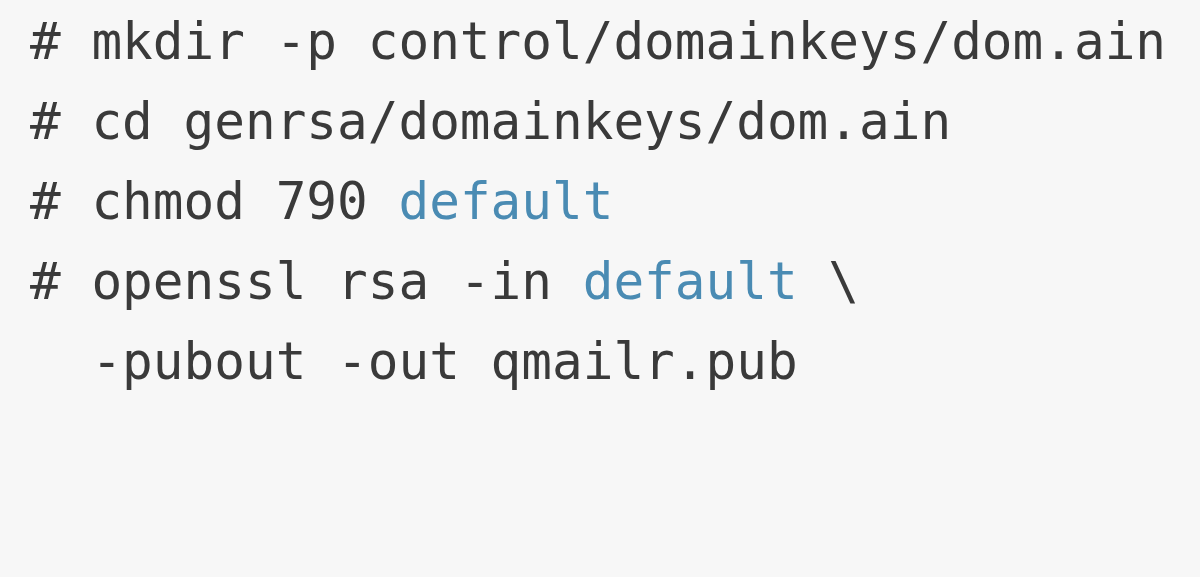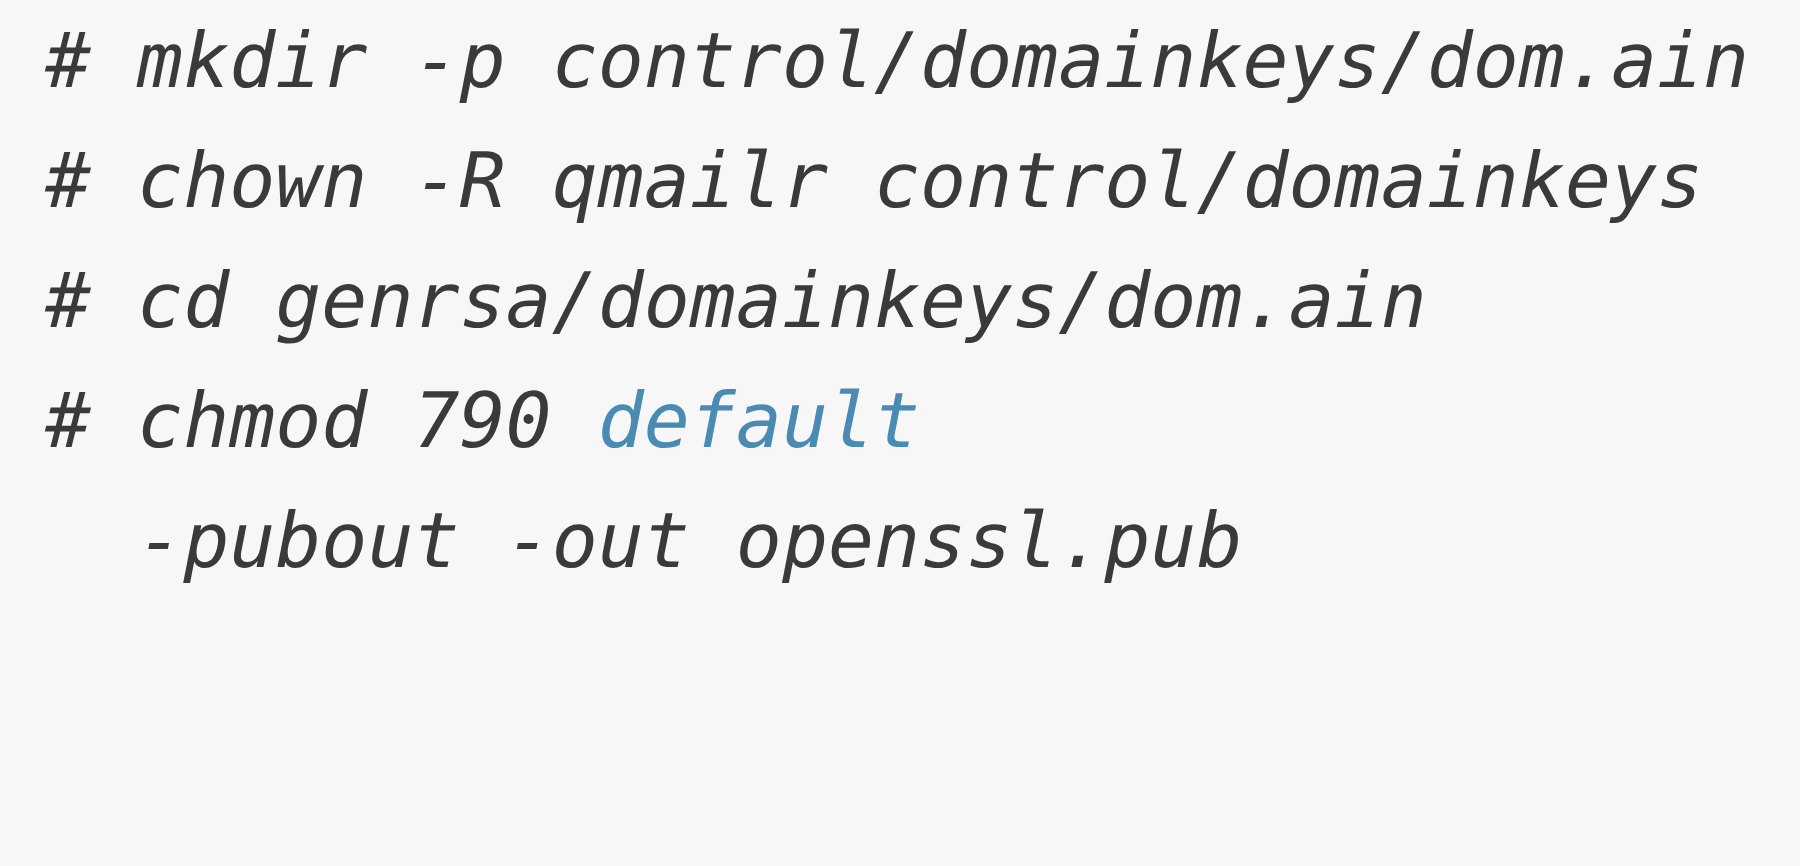--- a/index.html
+++ b/index.html
@@ -14,38 +14,37 @@
     overflow: hidden;
   }
   body {
     background: var(--bg);
   }
   .code-block {
     width: 1056px;
     height: 577px;
     padding: 2px 0 0 30px;
     background: var(--bg);
-    font-style: italic;
   }
   .code-line {
     font-family: "DejaVu Sans Mono", monospace;
     font-size: 51px;
     line-height: 80px;
     height: 80px;
     color: var(--fg);
     white-space: pre;
     letter-spacing: 0;
   }
   .seg { color: var(--fg); }
   .seg-accent { color: var(--accent); }
 </style>
 </head>
 <body>
 
 <div class="code-block">
   <div id="code-lines">
       <div class="code-line"><span class="seg"># mkdir -p control/domainkeys/dom.ain</span></div>
-      <div class="code-line"><span class="seg"># chown -R qmailr control/domainkeys</span></div>
       <div class="code-line"><span class="seg"># cd genrsa/domainkeys/dom.ain</span></div>
       <div class="code-line"><span class="seg"># chmod 790 </span><span class="seg seg-accent">default</span></div>
-      <div class="code-line"><span class="seg">  -pubout -out openssl.pub</span></div>
+      <div class="code-line"><span class="seg"># openssl rsa -in </span><span class="seg seg-accent">default</span><span class="seg"> \</span></div>
+      <div class="code-line"><span class="seg">  -pubout -out qmailr.pub</span></div>
     </div>
 </div>
 
 </body></html>

